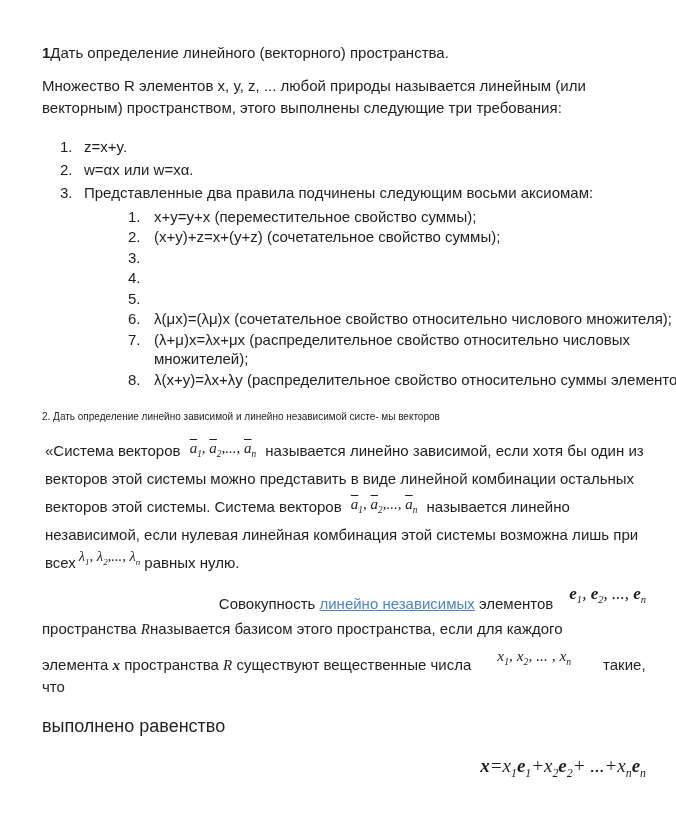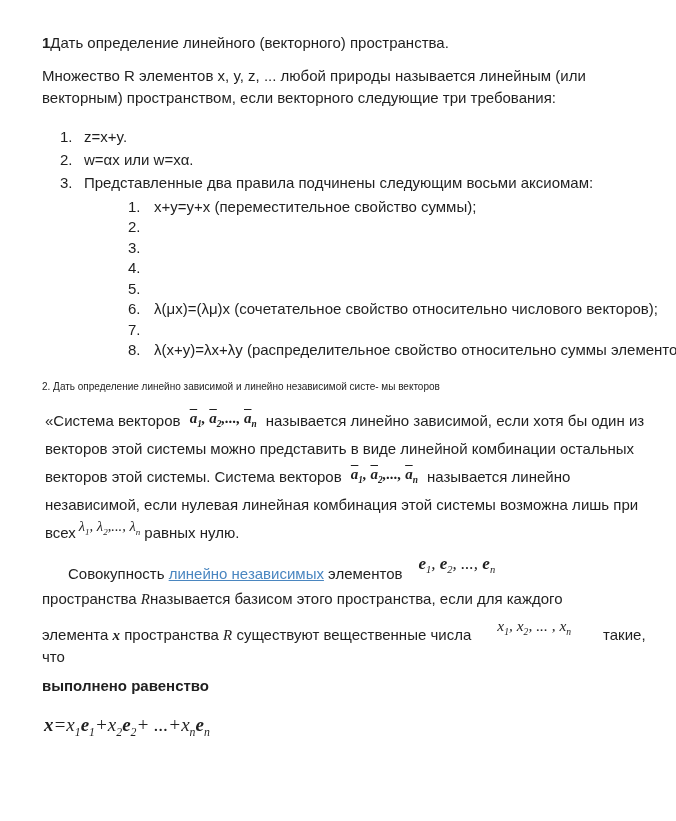--- a/index.html
+++ b/index.html
@@ -6,75 +6,75 @@
   body {
     width: 676px; height: 821px;
     background: #ffffff;
     overflow: hidden;
     font-family: "Liberation Sans", sans-serif;
     color: #1f1f1f;
   }
   .page {
     box-sizing: border-box;
     width: 676px; height: 643px;
-    padding: 32px 30px 0 42px;
+    padding: 42px 30px 0 42px;
   }
   p, .blk { margin: 0; }
   .title-line { font-size: 15px; line-height: 21px; margin: 0 0 12px 0; }
   .bold { font-weight: 700; }
   .intro { font-size: 15px; line-height: 22px; margin: 0 0 16px 0; max-width: 604px; }
 
   .li { display: flex; font-size: 15px; line-height: 21px; padding: 1px 0; }
   .li .num { flex: 0 0 24px; margin-left: 18px; }
   .sublist { margin-top: 2px; }
   .li-sub { display: flex; font-size: 15px; line-height: 19.5px; padding: 0.5px 0; }
   .li-sub .num { flex: 0 0 26px; margin-left: 86px; }
   .li-sub .li-text { white-space: pre; }
 
   .q2-title { font-size: 10px; line-height: 21px; margin: 16px 0 10px 0; }
   .q2-para { font-size: 15px; line-height: 28px; max-width: 606px; padding-left: 3px; }
 
   .q3-title { font-size: 15px; line-height: 21px; margin: 16px 0 0 0; padding-left: 18px; }
-  .q3-line1 { font-size: 15px; line-height: 21px; margin-top: 16px; padding-left: 26px; }
+  .q3-line1 { font-size: 15px; line-height: 21px; margin-top: 16px; padding-left: 26px; text-align: right; }
   .q3-line2 { font-size: 15px; line-height: 21px; margin-top: 4px; }
   .q3-line3 { font-size: 15px; line-height: 21px; margin-top: 14px; }
-  .q3-line4 { font-size: 15px; line-height: 21px; margin-top: 8px; font-weight: bold; }
+  .q3-line4 { font-size: 18px; line-height: 21px; margin-top: 19px; }
 
   .formula {
     font-family: "Liberation Serif", "DejaVu Serif", serif;
     font-style: italic;
     white-space: nowrap;
   }
   .formula sub { font-size: 0.62em; line-height: 0; }
   .formula .bar { text-decoration: overline; }
   .formula .b { font-weight: 700; }
 
-  .f-vectors { font-size: 15px; position: relative; top: -3px; margin: 0 5px; font-weight: bold; }
+  .f-vectors { font-size: 15px; position: relative; top: -3px; margin: 0 5px; }
   .f-lambdas { font-size: 14.5px; position: relative; top: -7px; margin-left: 3px; }
   .f-basis   { font-size: 17px; position: relative; top: -10px; margin-left: 16px; }
   .f-coords  { font-size: 15.5px; position: relative; top: -9px; margin: 0 32px 0 26px; }
-  .f-expansion { font-size: 19px; display: block; margin: 18px 0 0 2px; }
+  .f-expansion { font-size: 19px; display: block; margin: 18px 0 0 2px; text-align: right; }
 
   .it { font-family: "Liberation Serif", "DejaVu Serif", serif; font-style: italic; }
   .bi { font-weight: 700; font-style: italic; }
 
   .link {
     color: #4a86c0;
     text-decoration: underline;
     cursor: pointer;
   }
 </style>
 </head>
 <body>
 
 <div class="page">
 
   <p class="title-line"><span class="bold">1</span><span>Дать определение линейного (векторного) пространства.</span></p>
 
-  <p class="intro">Множество R элементов x, y, z, ... любой природы называется линейным (или векторным) пространством, если векторного следующие три требования:</p>
+  <p class="intro">Множество R элементов x, y, z, ... любой природы называется линейным (или векторным) пространством, этого выполнены следующие три требования:</p>
 
   <div class="blk">
     <div class="li">
         <span class="num">1.</span>
         <span class="li-text">z=x+y.</span>
       </div>
     <div class="li">
         <span class="num">2.</span>
         <span class="li-text">w=αx или w=xα.</span>
       </div>
@@ -83,36 +83,39 @@
         <span class="li-text">Представленные два правила подчинены следующим восьми аксиомам:</span>
       </div>
 
     <div class="sublist">
       <div class="li-sub">
           <span class="num">1.</span>
           <span class="li-text">x+y=y+x (переместительное свойство суммы);</span>
         </div>
       <div class="li-sub">
           <span class="num">2.</span>
+          <span class="li-text">(x+y)+z=x+(y+z) (сочетательное свойство суммы);</span>
         </div>
       <div class="li-sub">
           <span class="num">3.</span>
         </div>
       <div class="li-sub">
           <span class="num">4.</span>
         </div>
       <div class="li-sub">
           <span class="num">5.</span>
         </div>
       <div class="li-sub">
           <span class="num">6.</span>
-          <span class="li-text">λ(μx)=(λμ)x (сочетательное свойство относительно числового векторов);</span>
+          <span class="li-text">λ(μx)=(λμ)x (сочетательное свойство относительно числового множителя);</span>
         </div>
       <div class="li-sub">
           <span class="num">7.</span>
+          <span class="li-text">(λ+μ)x=λx+μx (распределительное свойство относительно числовых
+множителей);</span>
         </div>
       <div class="li-sub">
           <span class="num">8.</span>
           <span class="li-text">λ(x+y)=λx+λy (распределительное свойство относительно суммы элементов).</span>
         </div>
     </div>
   </div>
 
   <p class="q2-title">2. Дать определение линейно зависимой и линейно независимой систе- мы векторов</p>
 

